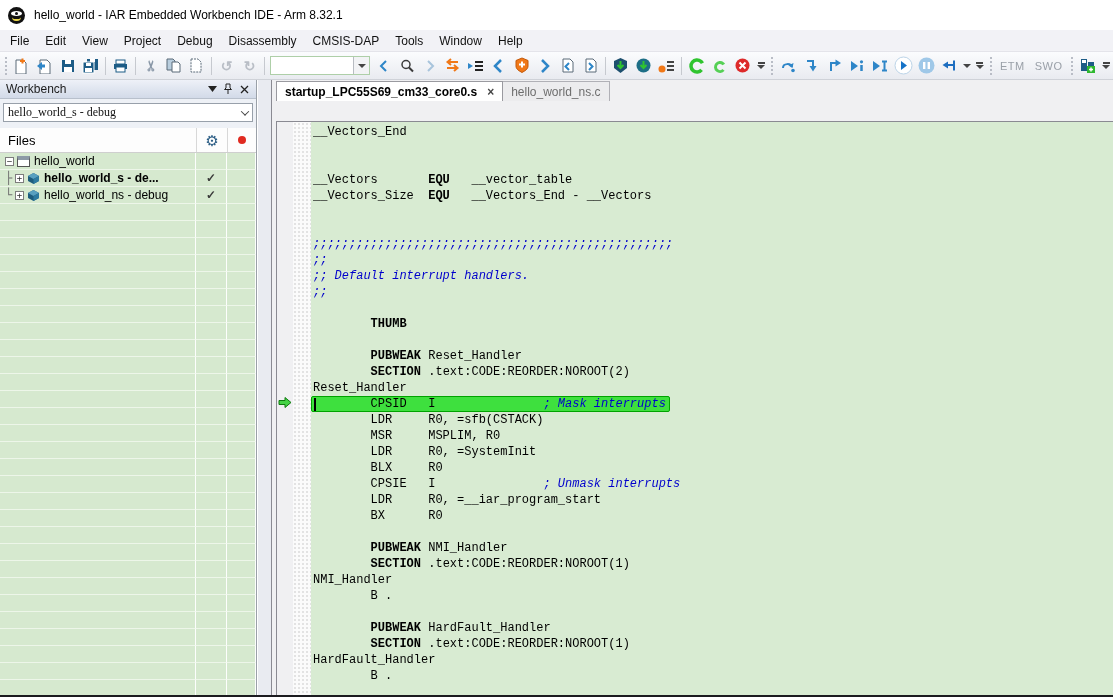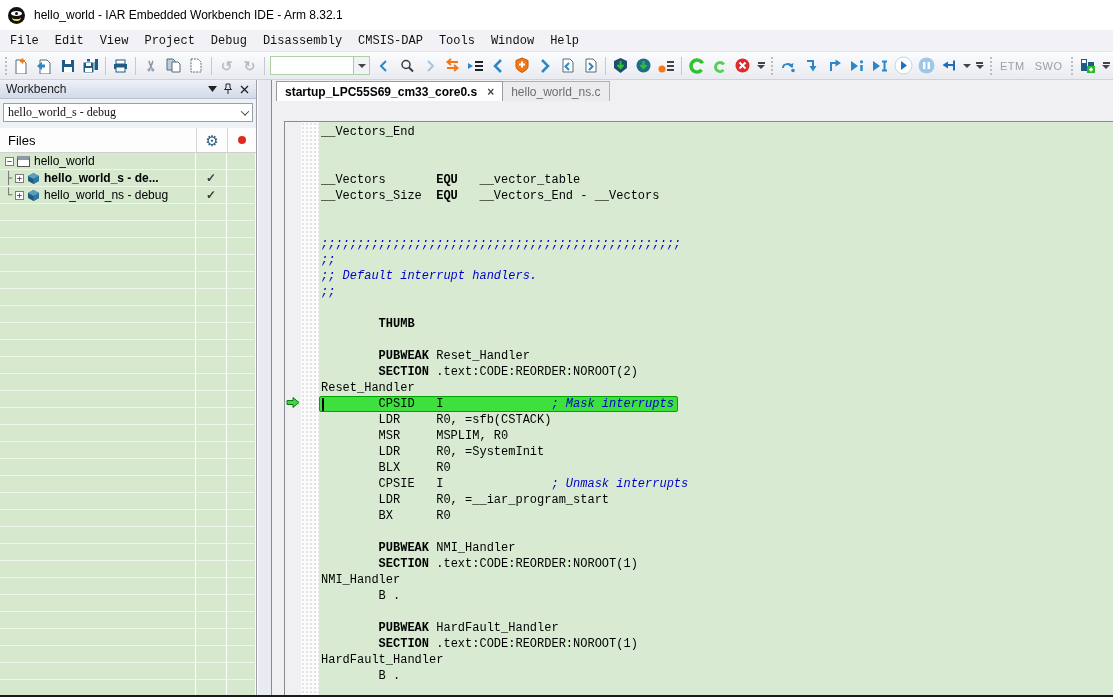--- a/index.html
+++ b/index.html
@@ -16,21 +16,21 @@
     background:#fff; border-radius:50%; }
   .appicon .pupil { position:absolute; left:7px; top:5px; width:3px; height:3px;
     background:#111; border-radius:50%; }
   .appicon .smile { position:absolute; left:4px; top:10px; width:9px; height:4px;
     border-bottom:2px solid #e8d44a; border-radius:0 0 8px 8px; }
   .titletext { margin-left:9px; font-size:12px; color:#000; }
 
   
   .menubar { position:absolute; left:0; top:30px; width:1113px; height:22px;
     background:#f2f2f6; border-bottom:1px solid #e4e4ea;
-    display:flex; align-items:center; padding-left:2px;font-family:Liberation Mono, monospace; }
+    display:flex; align-items:center; padding-left:2px; }
   .menuitem { font-size:12px; color:#111; padding:3px 8px; cursor:default; }
 
   
   .toolbar { position:absolute; left:0; top:52px; width:1113px; height:28px;
     background:linear-gradient(#fbfcfe,#e9ebf0); border-bottom:1px solid #cfd2d8;
     display:flex; align-items:center; padding-left:2px; }
   .grip { width:5px; height:18px; margin:0 2px;
     background:repeating-linear-gradient(#b9bdc6 0 2px, transparent 2px 4px);
     background-size:2px 4px; background-repeat:repeat-y; background-position:1px 0; }
   .tsep { width:1px; height:18px; background:#c6c9cf; margin:0 3px; }
@@ -95,21 +95,21 @@
     background:#f0f0f2; border-left:1px solid #8a8a92; }
   .tabstrip { height:21px; display:flex; align-items:flex-end; padding-left:4px;
     background:#f0f0f2; }
   .tab { height:20px; display:flex; align-items:center; padding:0 8px;
     font-size:12px; border:1px solid #b0b0b6; border-bottom:none; }
   .tab.active { background:#fff; font-weight:bold; color:#000;
     border-color:#9a9aa0; }
   .tab.inactive { background:#ececee; color:#6e6e6e; border-left:none; }
   .tabclose { margin-left:10px; color:#444; font-size:12px; font-weight:bold; }
   .editor-body { position:absolute; left:4px; top:41px; right:0; bottom:0;
-    border-top:1px solid #8a8a92; border-left:1px solid #8a8a92; display:flex;margin-left:8px; }
+    border-top:1px solid #8a8a92; border-left:1px solid #8a8a92; display:flex; }
   .lmargin { width:16px; background:#f0f0f2; position:relative; }
   .gutter { width:18px; background:#fbfbfb;
     background-image:radial-gradient(#e3e3e3 1px, transparent 1px);
     background-size:4px 4px; }
   .codearea { flex:1; background:#d8ebd2; overflow:hidden; padding:2px 0 0 2px; }
   .codeline { height:16px; white-space:pre; font-family:"Liberation Mono", monospace;
     font-size:12px; line-height:16px; color:#000; }
   .seg-d { font-weight:bold; }
   .seg-c { color:#0000cc; font-style:italic; }
   .hlbox { position:relative; display:inline-block; background:#3ee03e;

